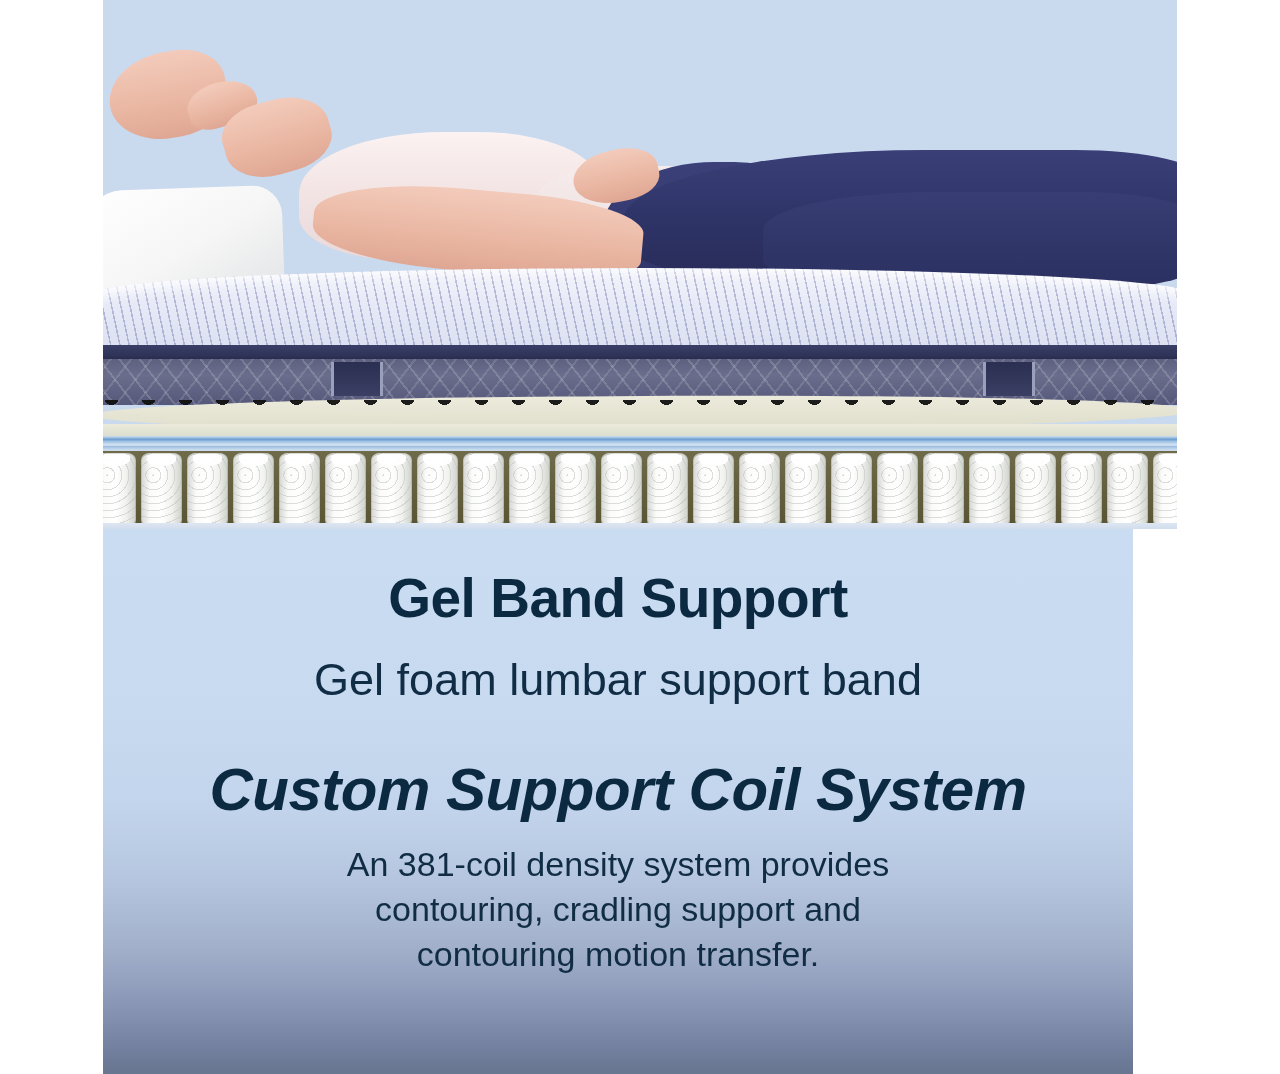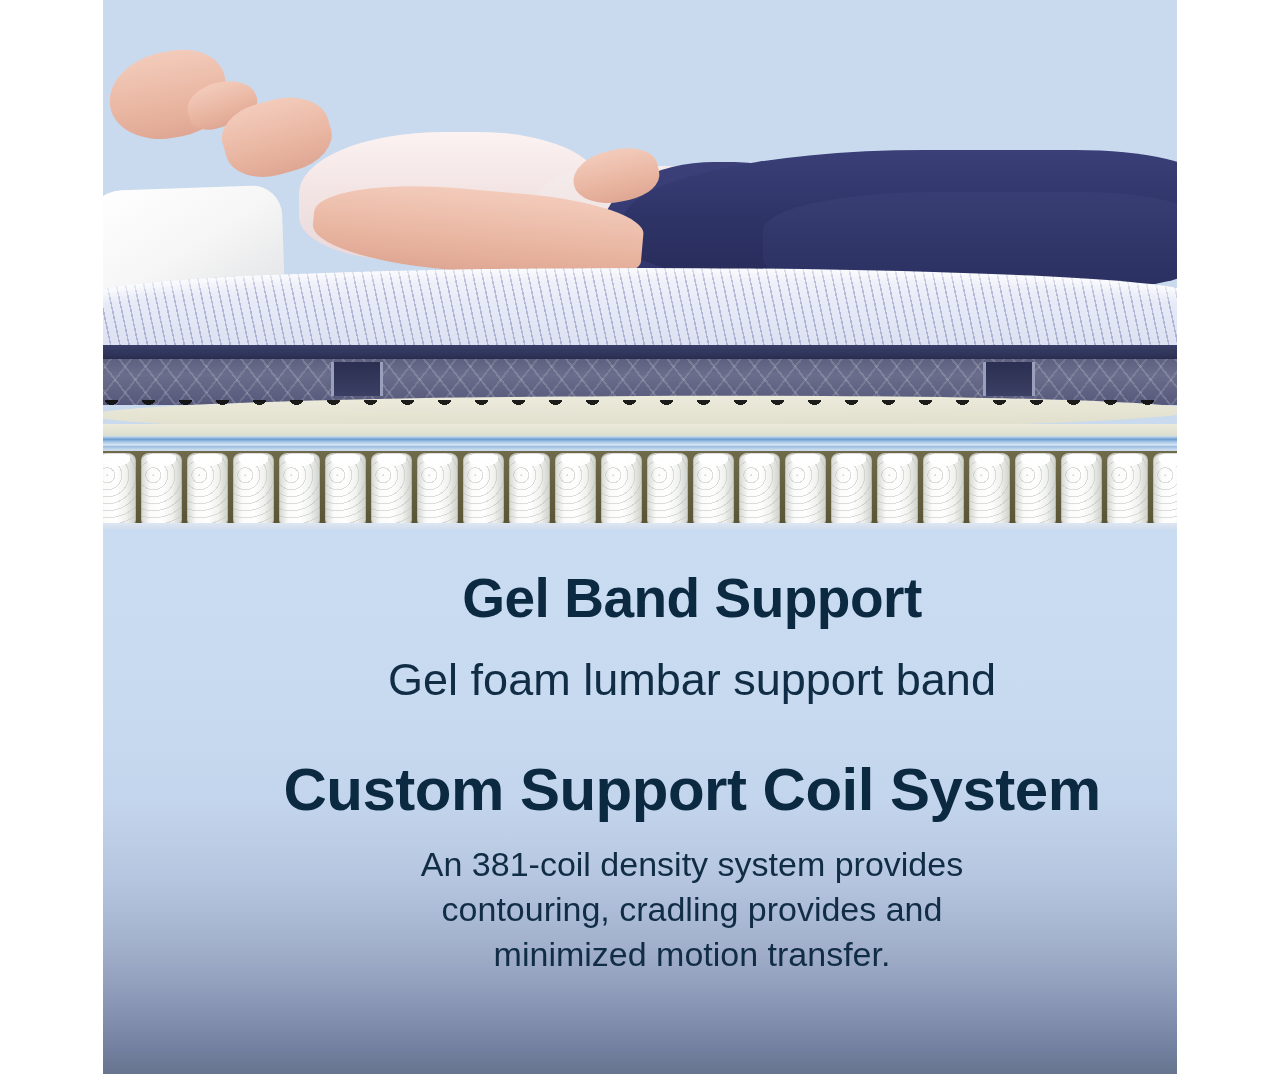--- a/index.html
+++ b/index.html
@@ -90,30 +90,30 @@
      background:linear-gradient(180deg,#3a3f77 0%,#2f3468 48%,#272b58 100%);
      border-radius:52% 22% 18% 34%;}
   #hip{position:absolute;left:500px;top:162px;width:200px;height:118px;
      background:linear-gradient(180deg,#3b4079 0%,#30356a 100%);
      border-radius:56% 34% 24% 40%;}
   #thigh{position:absolute;left:660px;top:192px;width:430px;height:96px;
      background:linear-gradient(180deg,#383d73 0%,#2b3061 100%);
      border-radius:40% 26% 22% 30%;}
 
   
-  #textwrap{position:absolute;left:0;top:529px;width:1178px;height:545px;
+  #textwrap{position:absolute;left:0;top:529px;width:1030px;height:545px;
      background:linear-gradient(180deg,
         #cadcf1 0%, #c8daf0 34%, #c3d5ec 50%, #b6c6e0 64%,
         #9fadc9 78%, #8894b4 88%, #717e9d 96%, #68758f 100%);
      text-align:center;color:#0b2a42;}
   .h-big{font-weight:700;letter-spacing:-.5px;line-height:1.05;color:#0b2a42;}
   .p-sub{font-weight:500;line-height:1.33;color:#102d45;}
   #h1{font-size:55px;margin:0;padding-top:41px;}
   #p1{font-size:45px;margin:0;padding-top:22px;}
-  #h2{font-size:60px;margin:0;padding-top:48px;}
+  #h2{font-size:60px;margin:0;padding-top:48px;font-style:italic;}
   #p2{font-size:34px;margin:0;padding-top:21px;}
 </style>
 </head>
 <body>
 
 <div id="panel">
 
   <div id="photo">
 
     <div id="pillow"></div>
@@ -175,17 +175,17 @@
     <h2 class="h-big" id="h1">Gel Band Support</h2>
 
     <p class="p-sub" id="p1">
       <span>Gel foam lumbar support band</span><br>
     </p>
 
     <h2 class="h-big" id="h2">Custom Support Coil System</h2>
 
     <p class="p-sub" id="p2">
       <span>An 381-coil density system provides</span><br>
-      <span>contouring, cradling provides and</span><br>
-      <span>minimized motion transfer.</span>
+      <span>contouring, cradling support and</span><br>
+      <span>contouring motion transfer.</span>
     </p>
   </div>
 </div>
 
 </body></html>

